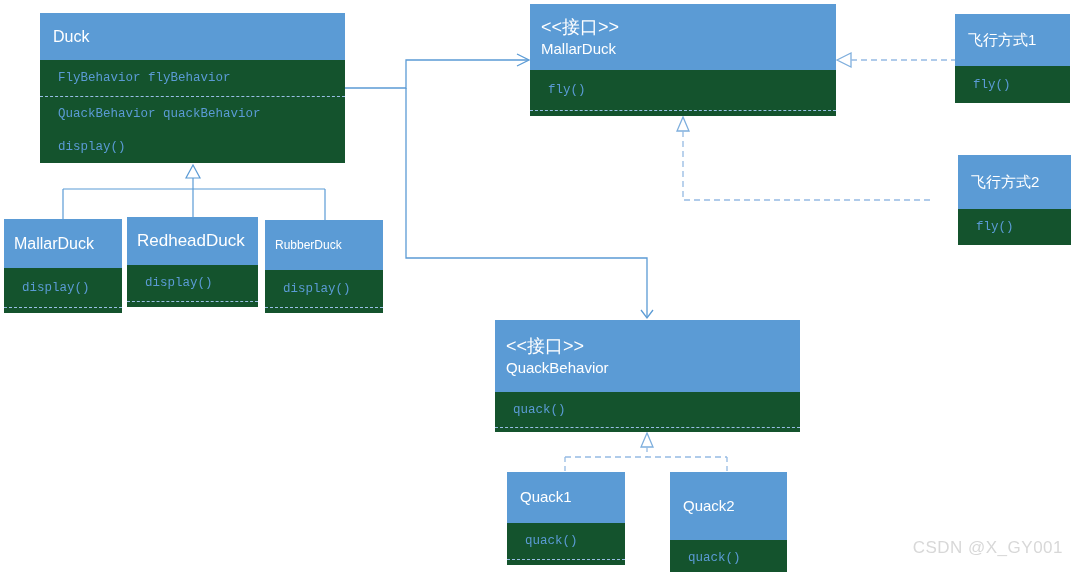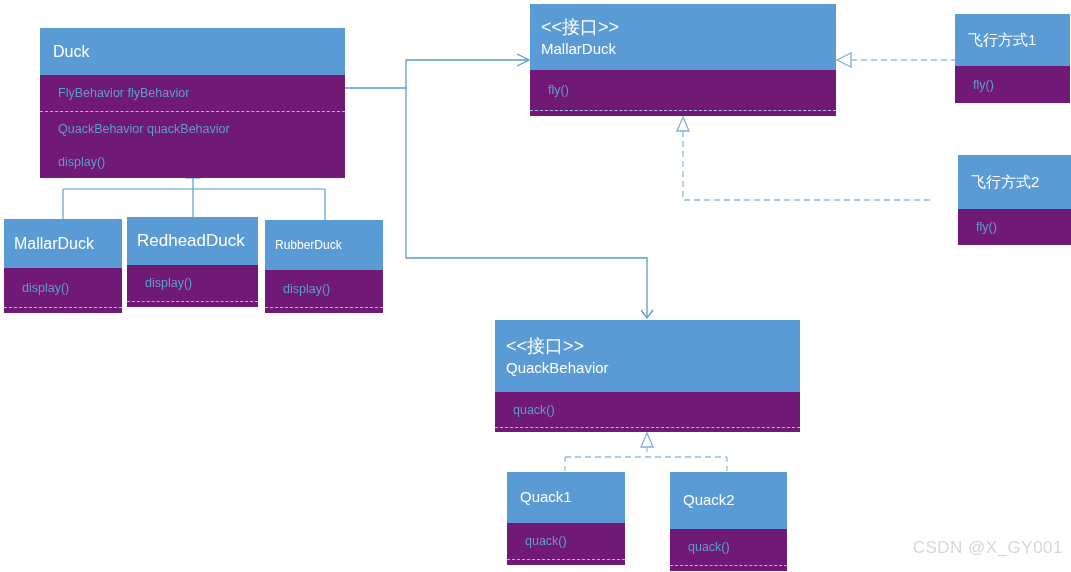--- a/index.html
+++ b/index.html
@@ -13,21 +13,21 @@
   #wires{position:absolute;left:0;top:0;width:1071px;height:572px;}
   .box{position:absolute;}
   .hdr{
     background:#5B9BD5;color:#ffffff;
     display:flex;flex-direction:column;justify-content:center;
     padding-left:13px;box-sizing:border-box;
     line-height:1.35;
   }
   .hdr .stereo{font-size:18px;}
   .hdr .title{font-size:15px;}
-  .bdy{background:#701a75;color:#5B9BD5;box-sizing:border-box;}
+  .bdy{background:#14532d;color:#5B9BD5;box-sizing:border-box;font-family:Liberation Mono, monospace;}
   .row{
     display:flex;align-items:center;
     padding-left:18px;font-size:12.5px;
     box-sizing:border-box;
   }
   .row.sep{border-bottom:1px dashed #99BFE5;}
   .watermark{
     position:absolute;right:8px;bottom:14px;
     color:#D8D8D8;font-size:17px;letter-spacing:0.5px;
     font-family:"Liberation Sans",sans-serif;
@@ -71,21 +71,21 @@
 
     <g fill="none" stroke="#95BBE3" stroke-width="1.3">
       <polygon points="647,433 641,447 653,447" fill="#ffffff" stroke="#7EAEDD"></polygon>
       <line x1="647" y1="447" x2="647" y2="457" stroke-dasharray="5 4"></line>
       <line x1="565" y1="457" x2="727" y2="457" stroke-dasharray="6 4"></line>
       <line x1="565" y1="457" x2="565" y2="471" stroke-dasharray="5 4"></line>
       <line x1="727" y1="457" x2="727" y2="471" stroke-dasharray="5 4"></line>
     </g>
   </svg>
 
-  <div class="box" style="left:40px;top:28px;width:305px">
+  <div class="box" style="left:40px;top:13px;width:305px">
     <div class="hdr" style="height:47px">
       <span class="title" style="font-size:16px">Duck</span>
     </div>
     <div class="bdy" style="height:103px">
       <div class="row sep" style="height:37px">FlyBehavior flyBehavior</div>
       <div class="row" style="height:34px">QuackBehavior quackBehavior</div>
       <div class="row" style="height:32px">display()</div>
     </div>
   </div>
 
@@ -157,21 +157,21 @@
   <div class="box" style="left:507px;top:472px;width:118px">
     <div class="hdr" style="height:51px">
       <span class="title">Quack1</span>
     </div>
     <div class="bdy" style="height:42px;padding-bottom:5px">
       <div class="row sep" style="height:37px">quack()</div>
     </div>
   </div>
 
   <div class="box" style="left:670px;top:472px;width:117px">
-    <div class="hdr" style="height:57px">
+    <div class="hdr" style="height:68px">
       <span class="title">Quack2</span>
     </div>
     <div class="bdy" style="height:42px;padding-bottom:5px">
       <div class="row sep" style="height:37px">quack()</div>
     </div>
   </div>
 
   <div class="watermark">CSDN @X_GY001</div>
 
 </div>

